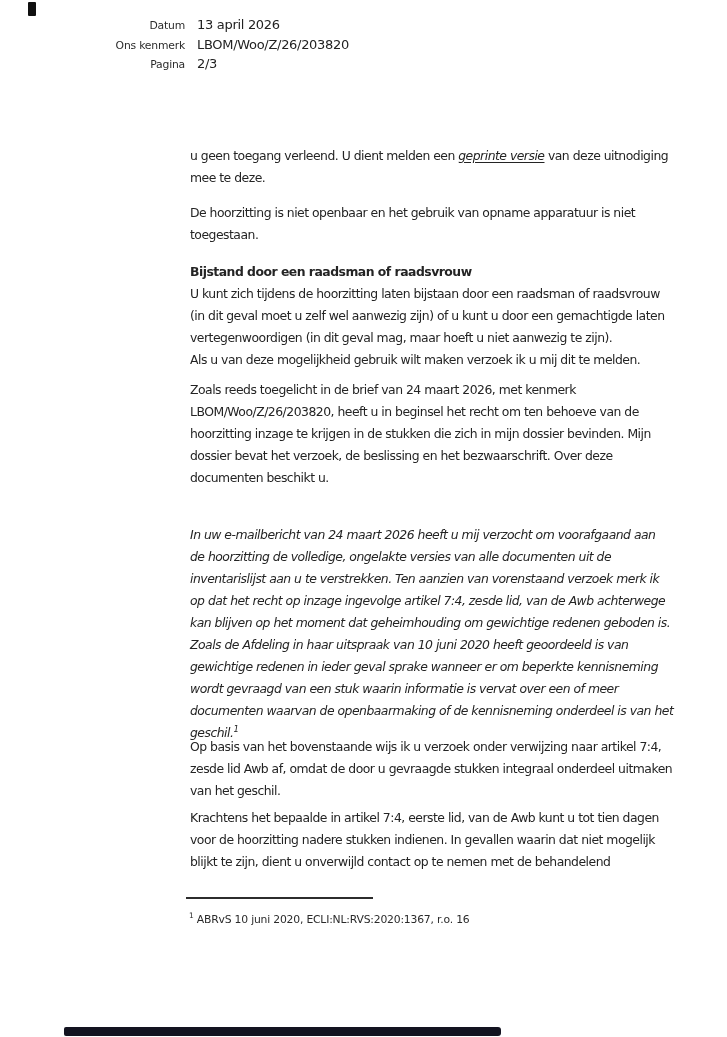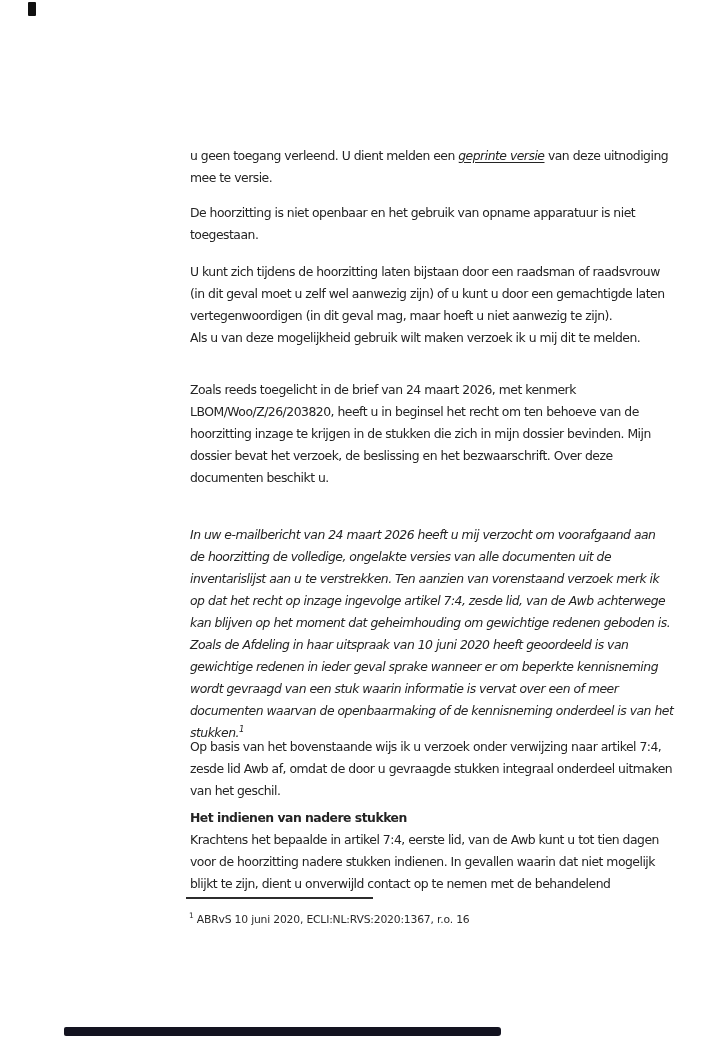--- a/index.html
+++ b/index.html
@@ -64,45 +64,59 @@
   }
   .footnote sup { font-size: 7.5px; vertical-align: super; }
 </style>
 </head>
 <body>
 
 <div class="page">
 
   <div class="artifact-top"></div>
 
+  <div class="meta">
+    <div class="meta-row">
+      <span class="meta-label">Datum</span>
+      <span class="meta-value">13 april 2026</span>
+    </div>
+    <div class="meta-row">
+      <span class="meta-label">Ons kenmerk</span>
+      <span class="meta-value">LBOM/Woo/Z/26/203820</span>
+    </div>
+    <div class="meta-row">
+      <span class="meta-label">Pagina</span>
+      <span class="meta-value">2/3</span>
+    </div>
+  </div>
 
   <div class="block b-p1">
     <span>u geen toegang verleend. U dient melden een </span><span class="u-underline">geprinte versie</span><span> van deze uitnodiging</span><br>
-    <span>mee te versie.</span>
+    <span>mee te deze.</span>
   </div>
 
   <div class="block b-p2">De hoorzitting is niet openbaar en het gebruik van opname apparatuur is niet<br>toegestaan.</div>
 
   <div class="block b-s1">
+    <div class="heading">Bijstand door een raadsman of raadsvrouw</div>
     <div>U kunt zich tijdens de hoorzitting laten bijstaan door een raadsman of raadsvrouw<br>(in dit geval moet u zelf wel aanwezig zijn) of u kunt u door een gemachtigde laten<br>vertegenwoordigen (in dit geval mag, maar hoeft u niet aanwezig te zijn).<br>Als u van deze mogelijkheid gebruik wilt maken verzoek ik u mij dit te melden.</div>
   </div>
 
   <div class="block b-s2a">
     <div>Zoals reeds toegelicht in de brief van 24 maart 2026, met kenmerk<br>LBOM/Woo/Z/26/203820, heeft u in beginsel het recht om ten behoeve van de<br>hoorzitting inzage te krijgen in de stukken die zich in mijn dossier bevinden. Mijn<br>dossier bevat het verzoek, de beslissing en het bezwaarschrift. Over deze<br>documenten beschikt u.</div>
   </div>
 
   <div class="block b-s2b">
     <div>In uw e-mailbericht van 24 maart 2026 heeft u mij verzocht om voorafgaand aan<br>de hoorzitting de volledige, ongelakte versies van alle documenten uit de<br>inventarislijst aan u te verstrekken. Ten aanzien van vorenstaand verzoek merk ik<br>op dat het recht op inzage ingevolge artikel 7:4, zesde lid, van de Awb achterwege<br>kan blijven op het moment dat geheimhouding om gewichtige redenen geboden is.<br>Zoals de Afdeling in haar uitspraak van 10 juni 2020 heeft geoordeeld is van<br>gewichtige redenen in ieder geval sprake wanneer er om beperkte kennisneming<br>wordt gevraagd van een stuk waarin informatie is vervat over een of meer<br>documenten waarvan de openbaarmaking of de kennisneming onderdeel is van het</div>
-    <div><span>stukken.</span><sup class="fn-ref">1</sup></div>
+    <div><span>geschil.</span><sup class="fn-ref">1</sup></div>
   </div>
 
   <div class="block b-s2c">Op basis van het bovenstaande wijs ik u verzoek onder verwijzing naar artikel 7:4,<br>zesde lid Awb af, omdat de door u gevraagde stukken integraal onderdeel uitmaken<br>van het geschil.</div>
 
   <div class="block b-s3">
-    <div class="heading">Het indienen van nadere stukken</div>
     <div>Krachtens het bepaalde in artikel 7:4, eerste lid, van de Awb kunt u tot tien dagen<br>voor de hoorzitting nadere stukken indienen. In gevallen waarin dat niet mogelijk<br>blijkt te zijn, dient u onverwijld contact op te nemen met de behandelend</div>
   </div>
 
   <div class="footnote-rule"></div>
 
   <div class="footnote">
     <sup>1</sup><span> ABRvS 10 juni 2020, ECLI:NL:RVS:2020:1367, r.o. 16</span>
   </div>
 
   <div class="artifact-bottom"></div>

